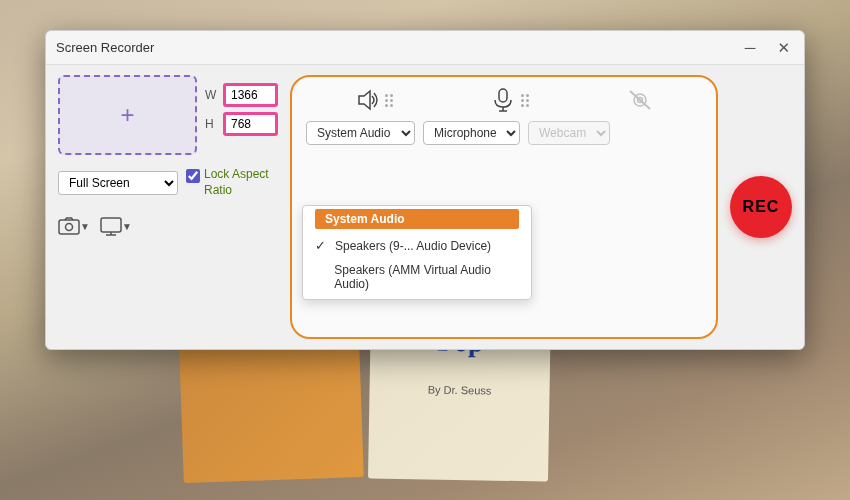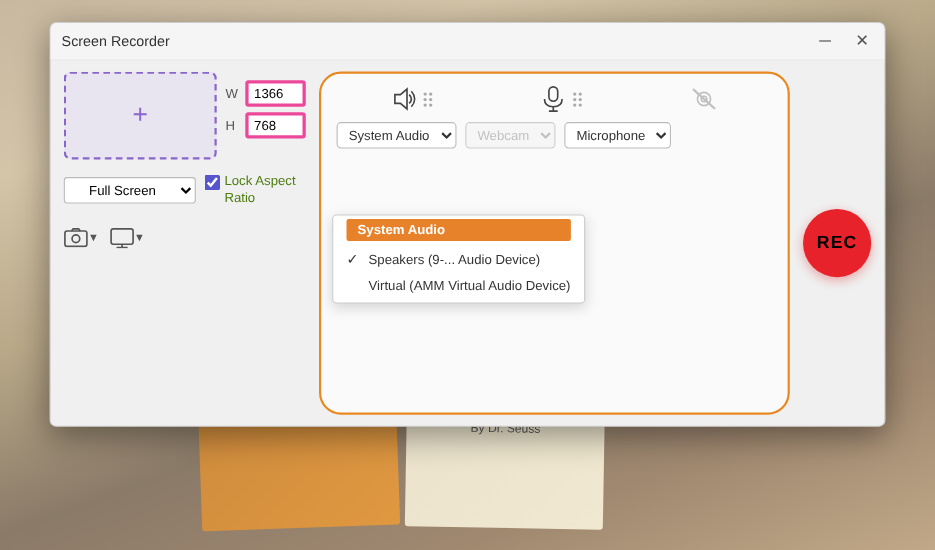--- a/index.html
+++ b/index.html
@@ -54,24 +54,24 @@
     }
     .bg-book-right-sub {
       color: #cc2222;
       font-size: 14px;
       margin-top: 8px;
     }
 
     
     .window {
       position: absolute;
-      top: 20px;
+      top: 30px;
       left: 45px;
       width: 760px;
-      height: 368px;
+      height: 320px;
       background: #f0f0f0;
       border: 1px solid #ccc;
       border-radius: 6px;
       box-shadow: 0 8px 30px rgba(0,0,0,0.4);
     }
 
     .titlebar {
       display: flex;
       align-items: center;
       justify-content: space-between;
@@ -158,21 +158,21 @@
       border: 3px solid #ec4899;
       border-radius: 3px;
       padding: 2px 5px;
       font-size: 12px;
       background: #fff;
     }
 
     .fullscreen-select {
       border: 1px solid #bbb;
       border-radius: 3px;
-      padding: 3px 18px;
+      padding: 3px 6px;
       font-size: 12px;
       background: #fff;
       width: 120px;
       cursor: pointer;
     }
 
     .lock-checkbox {
       width: 14px;
       height: 14px;
       accent-color: #5555cc;
@@ -489,37 +489,37 @@
               <line x1="4" y1="4" x2="24" y2="22" stroke="#888" stroke-width="2"></line>
             </svg>
           </span>
         </div>
       </div>
 
       <div class="av-dropdowns-row">
         <select class="av-select">
           <option>System Audio</option>
         </select>
+        <select class="av-select">
+          <option>Microphone</option>
+        </select>
         <select class="av-select av-select-disabled" disabled="">
           <option>Webcam</option>
-        </select>
-        <select class="av-select">
-          <option>Microphone</option>
         </select>
       </div>
 
       <div class="dropdown-popup">
         <div class="dropdown-header">System Audio</div>
         <div class="dropdown-item">
           <span class="dropdown-check">✓</span>
           <span>Speakers (9-... Audio Device)</span>
         </div>
         <div class="dropdown-item">
           <span class="dropdown-check"> </span>
-          <span>Virtual (AMM Virtual Audio Device)</span>
+          <span>Speakers (AMM Virtual Audio Audio)</span>
         </div>
       </div>
 
     </div>
 
     <button class="rec-button">REC</button>
 
   </div>
 </div>
 

